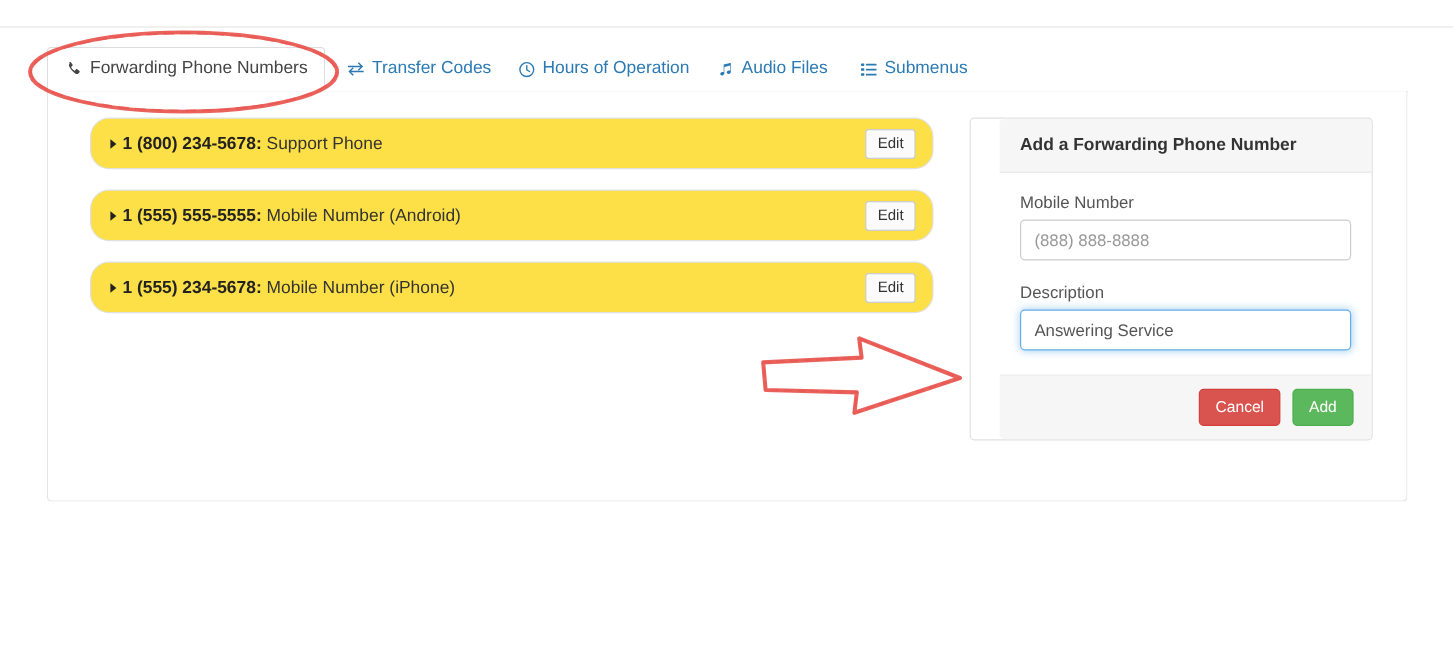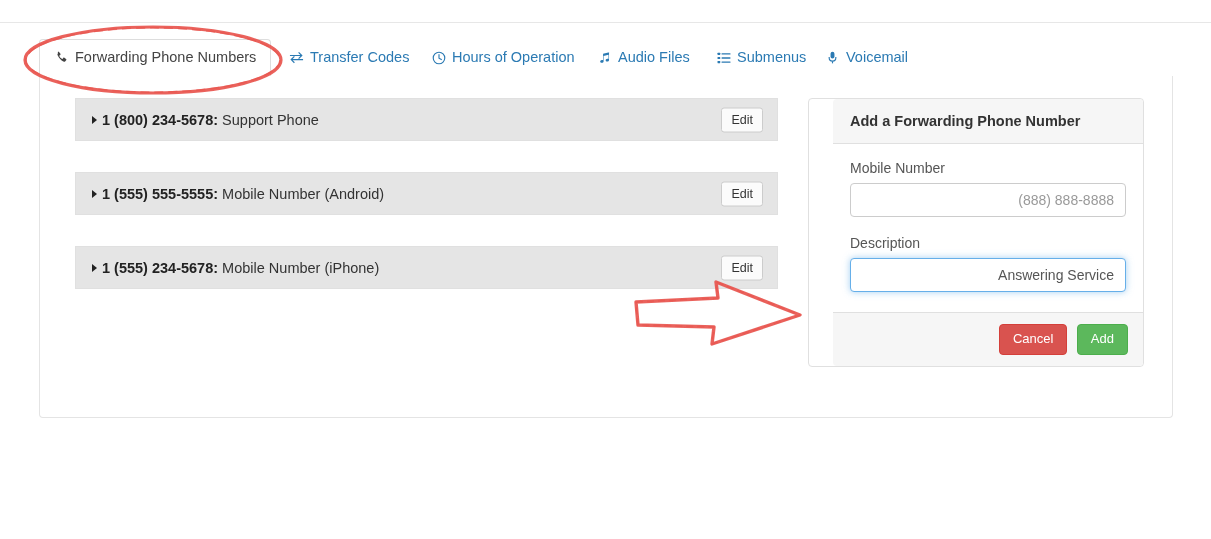--- a/index.html
+++ b/index.html
@@ -86,24 +86,24 @@
   
   .num-list {
     position: absolute;
     left: 35px;
     top: 22px;
     width: 703px;
   }
   .num-row {
     position: relative;
     height: 43px;
-    margin-bottom: 31px;
-    background: #e5e5e5;
+    margin-bottom: 17px;
+    background: #fde047;
     border: 1px solid #e0e0e0;
-    border-radius: 0;
+    border-radius: 16px;
     box-sizing: border-box;
     cursor: pointer;
   }
   .num-row .caret {
     position: absolute;
     left: 16px;
     top: 50%;
     transform: translateY(-50%);
     width: 0;
     height: 0;
@@ -182,21 +182,20 @@
     height: 34px;
     box-sizing: border-box;
     padding: 6px 11px;
     font-family: "Liberation Sans", sans-serif;
     font-size: 14px;
     color: #555555;
     background: #ffffff;
     border: 1px solid #cccccc;
     border-radius: 4px;
     outline: none;
-    text-align: right;
   }
   .text-input::placeholder { color: #999999; }
   .text-input.focused {
     border-color: #66afe9;
     box-shadow: 0 0 7px rgba(102,175,233,0.6);
   }
   .panel-foot {
     background: #f6f6f6;
     border-top: 1px solid #e0e0e0;
     border-radius: 0 0 4px 4px;
@@ -277,30 +276,20 @@
         <rect x="5.2" y="2.5" width="10.2" height="1.6" rx="0.4"></rect>
         <rect x="0.6" y="6.8" width="3.1" height="2.4" rx="0.4"></rect>
         <rect x="5.2" y="7.2" width="10.2" height="1.6" rx="0.4"></rect>
         <rect x="0.6" y="11.5" width="3.1" height="2.4" rx="0.4"></rect>
         <rect x="5.2" y="11.9" width="10.2" height="1.6" rx="0.4"></rect>
       </svg>
     </span>
     <span class="t-label">Submenus</span>
   </div>
 
-  <div class="tab" id="tab-5" style="left:772px;">
-    <span class="t-ico">
-      <svg viewBox="0 0 16 16" width="13" height="13" fill="#2b7ab3">
-        <rect x="5.6" y="0.9" width="4.8" height="8.2" rx="2.4"></rect>
-        <path d="M3.2 7.3v1.1a4.8 4.8 0 0 0 9.6 0V7.3h-1.4v1.1a3.4 3.4 0 0 1-6.8 0V7.3z"></path>
-        <rect x="7.3" y="12.6" width="1.4" height="2.6"></rect>
-      </svg>
-    </span>
-    <span class="t-label">Voicemail</span>
-  </div>
 </div>
 
 <div class="main-card">
 
   <div class="num-list">
 
     <div class="num-row">
       <span class="caret"></span>
       <span class="num-text">
         <span class="phone">1 (800) 234-5678:</span>

